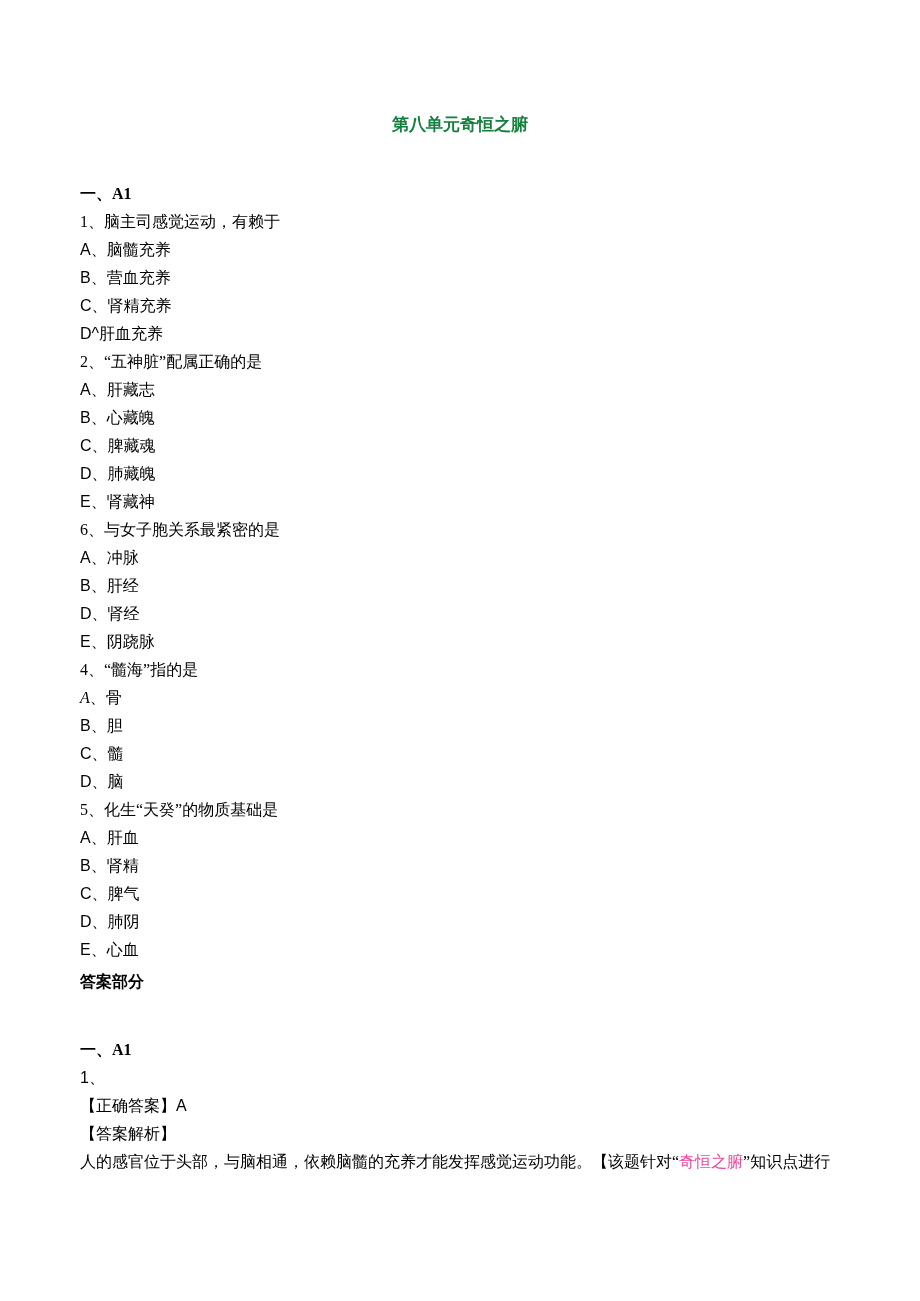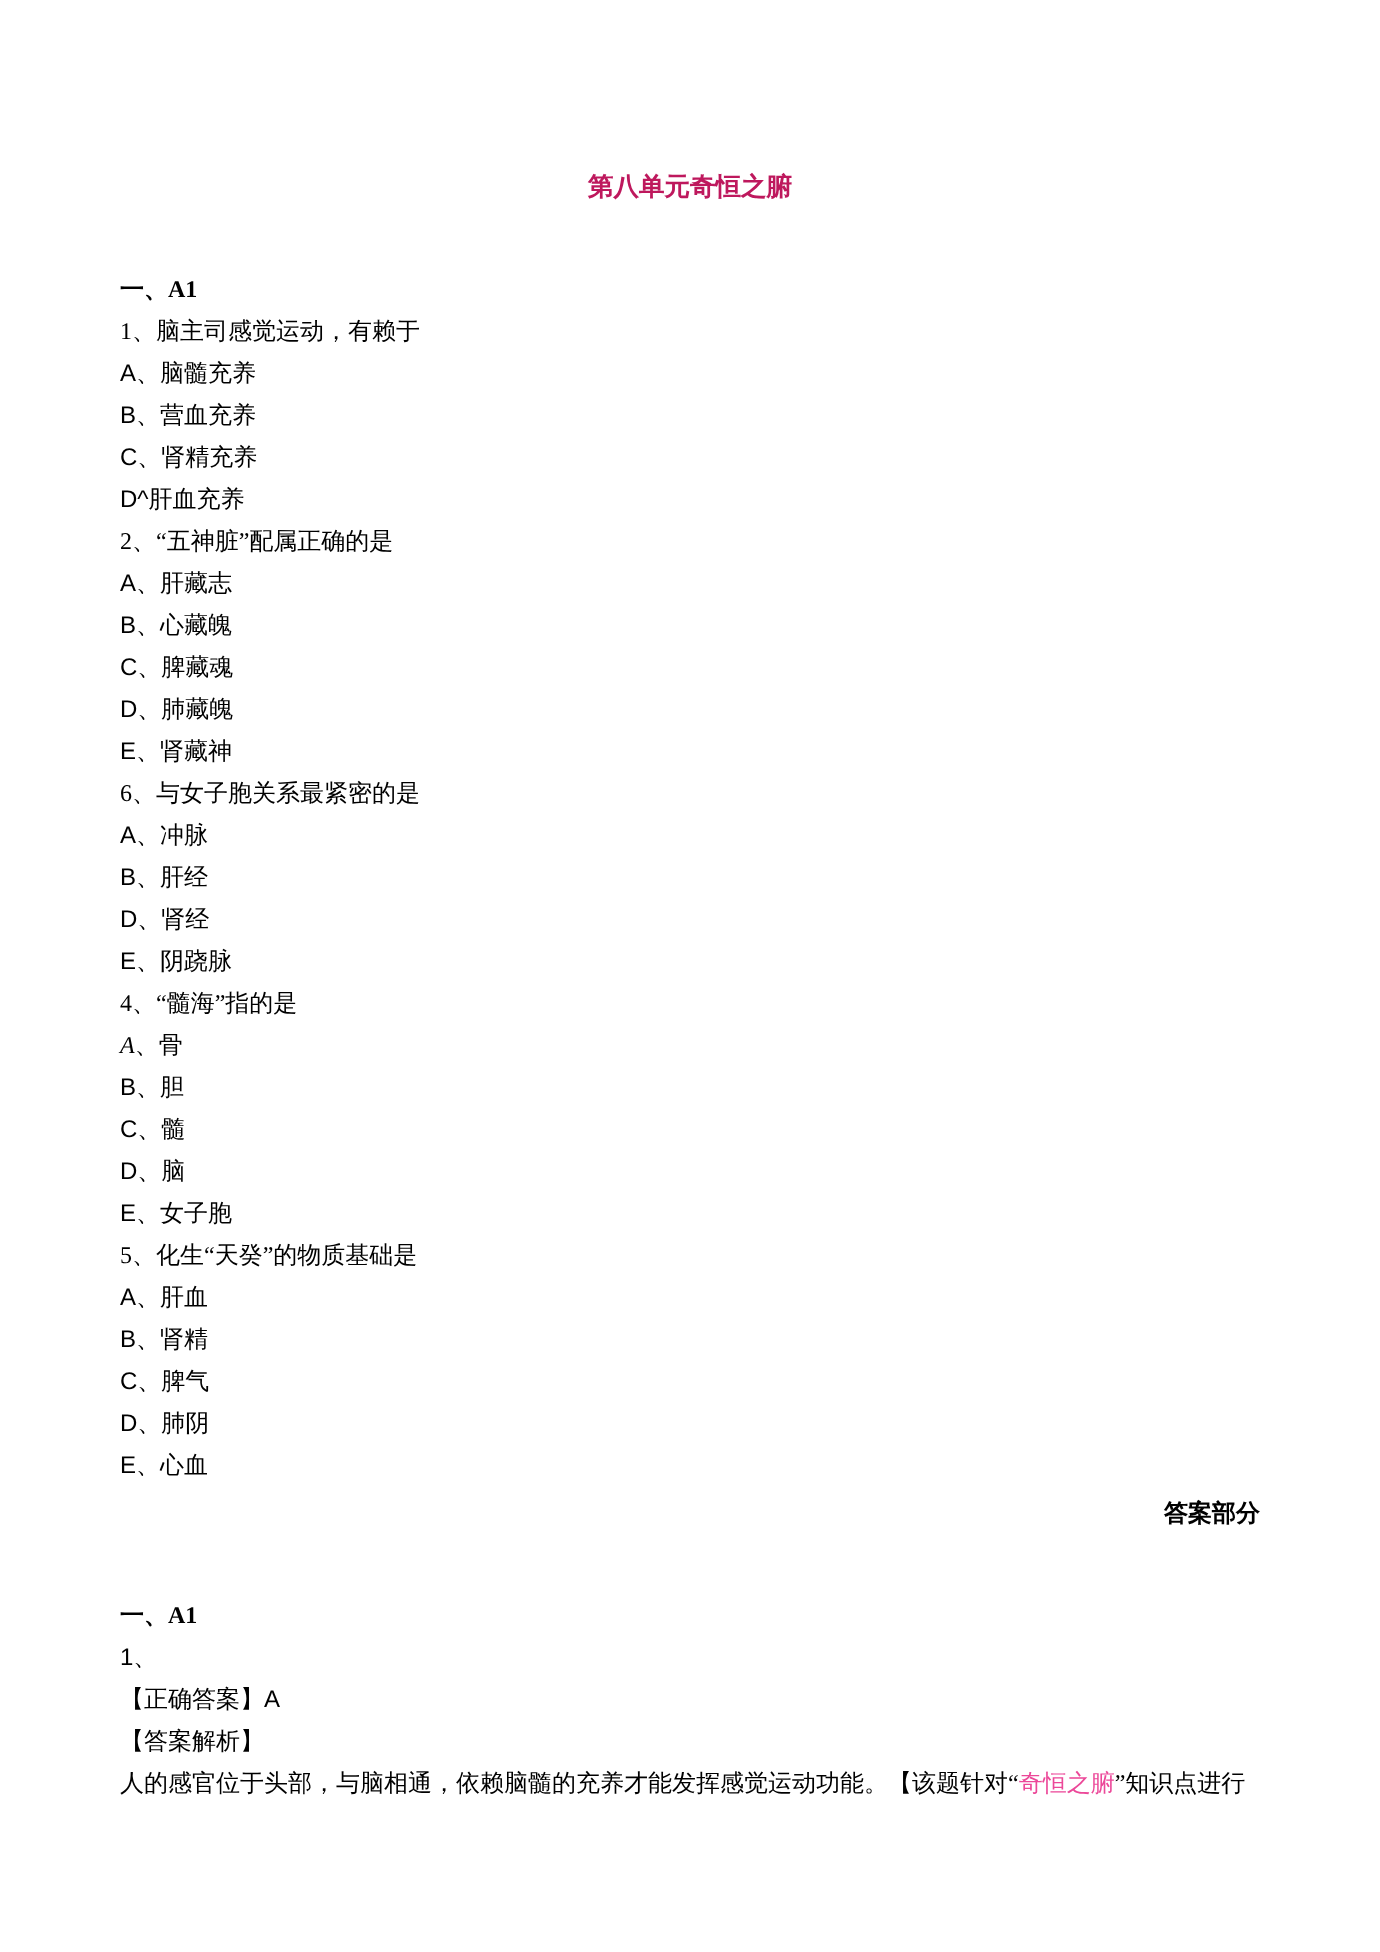--- a/index.html
+++ b/index.html
@@ -12,34 +12,34 @@
     line-height: 1.75;
   }
   .page {
     width: 920px;
     min-height: 1301px;
     box-sizing: border-box;
     padding: 110px 80px 60px 80px;
   }
   .title {
     text-align: center;
-    color: #be185d;
+    color: #15803d;
     font-weight: bold;
     font-size: 17px;
     margin-bottom: 40px;
   }
   .section-heading {
     font-weight: bold;
     font-family: "Times New Roman", "SimSun", serif;
   }
   .line {
     white-space: pre-wrap;
   }
   .answers-heading {
-    text-align: right;
+    text-align: left;
     font-weight: bold;
     margin-top: 4px;
     margin-bottom: 40px;
   }
   .highlight {
     color: #ec4899;
   }
   .letter-b { font-family: Arial, sans-serif; }
   .ital { font-style: italic; font-family: "Times New Roman", serif; }
 </style>
@@ -69,21 +69,20 @@
   <div class="line"><span class="letter-b">A、冲脉</span></div>
   <div class="line"><span class="letter-b">B、肝经</span></div>
   <div class="line"><span class="letter-b">D、肾经</span></div>
   <div class="line"><span class="letter-b">E、阴跷脉</span></div>
 
   <div class="line">4、“髓海”指的是</div>
   <div class="line"><span class="ital">A</span><span>、骨</span></div>
   <div class="line"><span class="letter-b">B、胆</span></div>
   <div class="line"><span class="letter-b">C、髓</span></div>
   <div class="line"><span class="letter-b">D、脑</span></div>
-  <div class="line"><span class="letter-b">E、女子胞</span></div>
 
   <div class="line">5、化生“天癸”的物质基础是</div>
   <div class="line"><span class="letter-b">A、肝血</span></div>
   <div class="line"><span class="letter-b">B、肾精</span></div>
   <div class="line"><span class="letter-b">C、脾气</span></div>
   <div class="line"><span class="letter-b">D、肺阴</span></div>
   <div class="line"><span class="letter-b">E、心血</span></div>
 
   <div class="answers-heading">答案部分</div>
 

